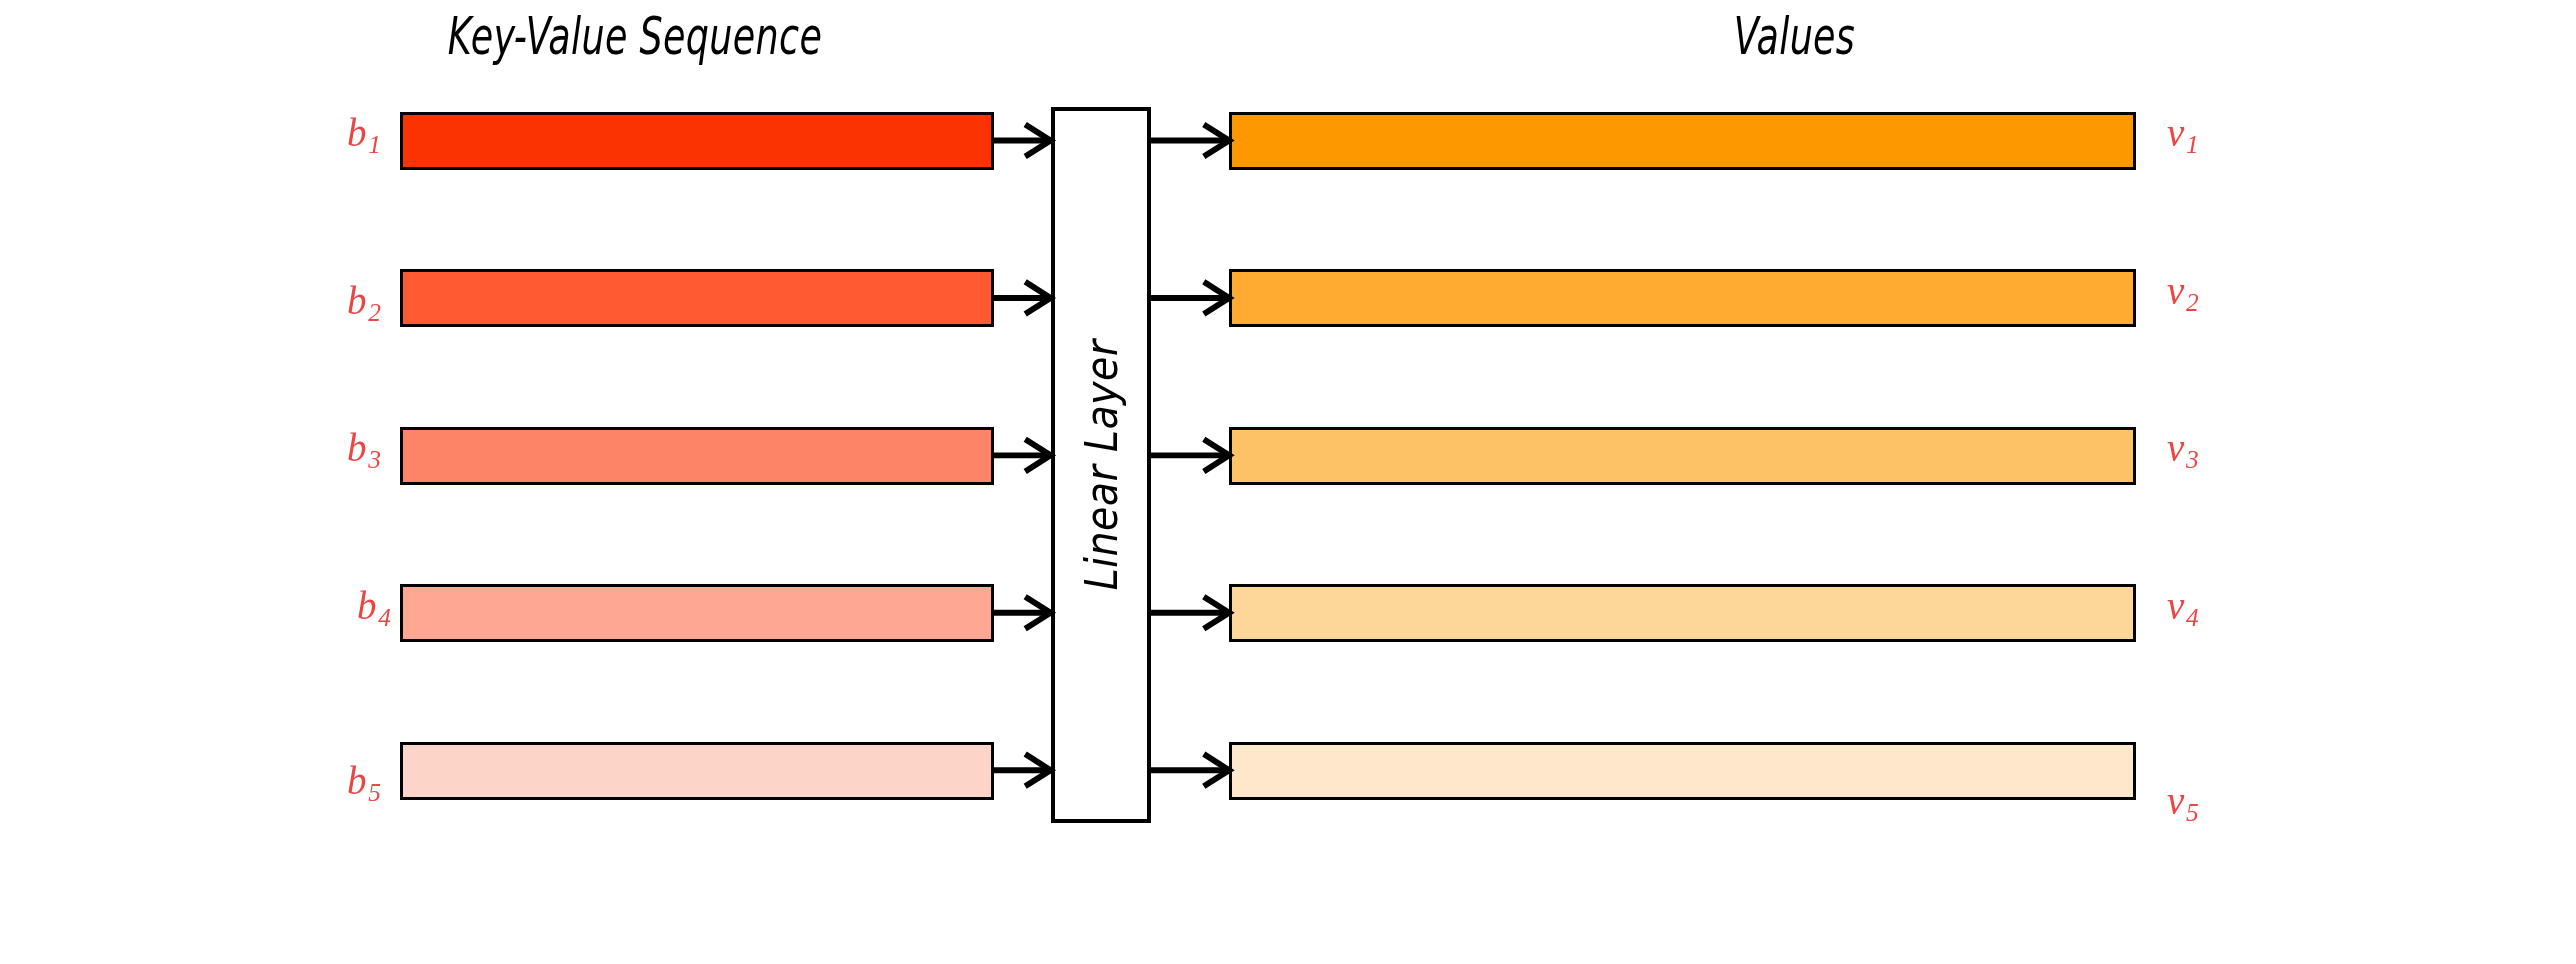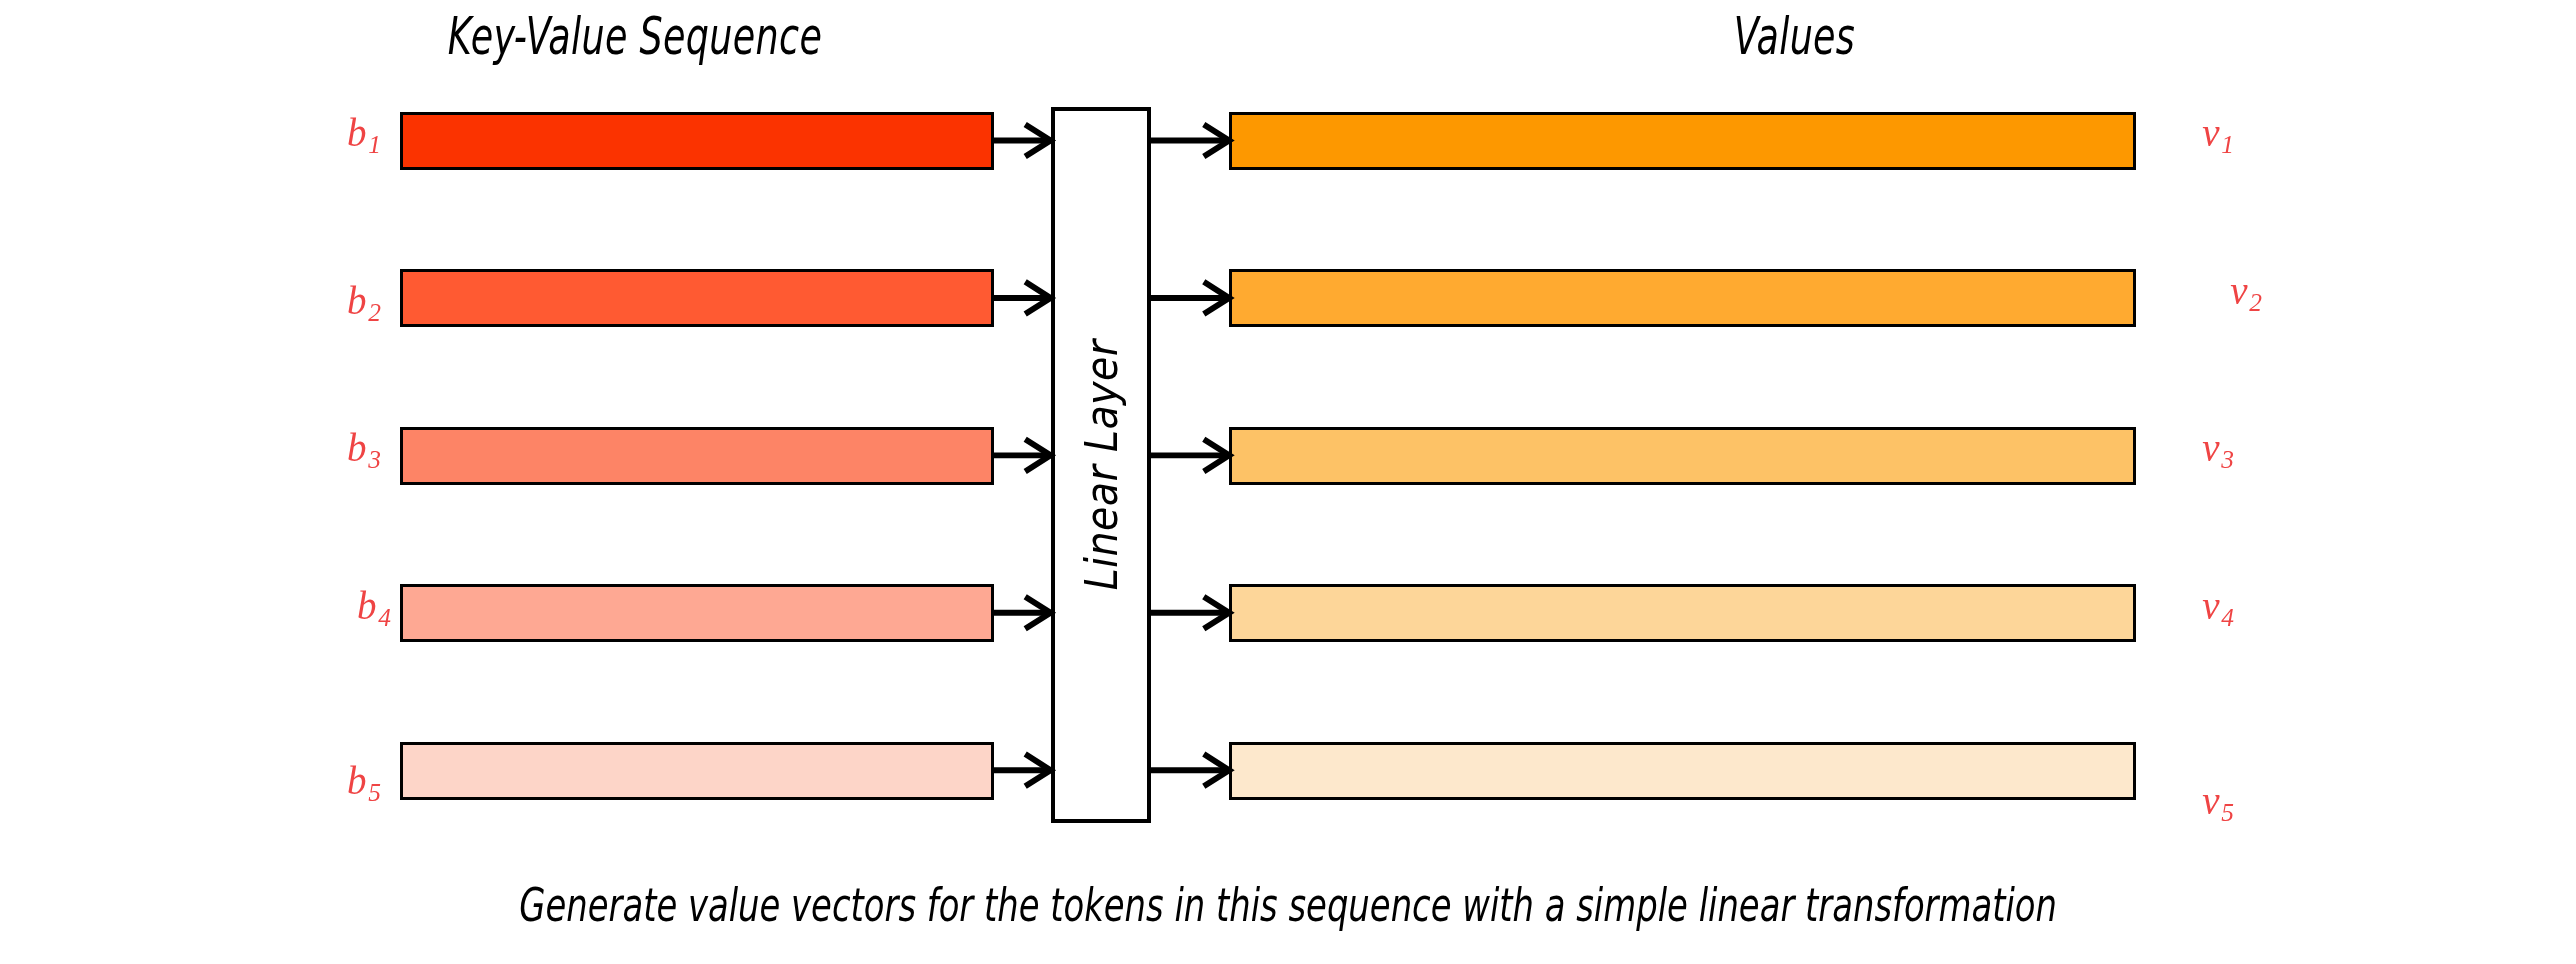--- a/index.html
+++ b/index.html
@@ -53,21 +53,21 @@
     white-space: nowrap;
     line-height: 1;
   }
   .row-label .sub {
     font-size: 25.4px;
     vertical-align: -0.28em;
     padding-left: 1.7px;
     font-style: italic;
   }
   .label-left  { text-align: right; width: 76px; }
-  .label-right { text-align: center;  width: 102px; }
+  .label-right { text-align: left;  width: 102px; }
 
   
   .bar {
     position: absolute;
     border: 3.4px solid #000000;
     box-sizing: border-box;
   }
   .bar-key { left: 400px; width: 594px; }
   .bar-val { left: 1229px; width: 907px; }
 
@@ -141,21 +141,21 @@
   <div class="col-title" id="values-title">Values</div>
 
   <div id="bars-layer">
       <div class="row-label label-left" style="left: 305px; top: 113px;"><span>b</span><span class="sub">1</span></div>
       <div class="bar bar-key" style="background: rgb(251, 51, 0); left: 400px; width: 594px; top: 112px; height: 58px;"></div>
       <div class="bar bar-val" style="background: rgb(253, 152, 0); left: 1229px; width: 907px; top: 112px; height: 58px;"></div>
       <div class="row-label label-right" style="left: 2167px; top: 113px;"><span>v</span><span class="sub">1</span></div>
       <div class="row-label label-left" style="left: 305px; top: 281px;"><span>b</span><span class="sub">2</span></div>
       <div class="bar bar-key" style="background: rgb(255, 90, 50); left: 400px; width: 594px; top: 269px; height: 58px;"></div>
       <div class="bar bar-val" style="background: rgb(255, 170, 48); left: 1229px; width: 907px; top: 269px; height: 58px;"></div>
-      <div class="row-label label-right" style="left: 2167px; top: 271px; margin-left: 28px;"><span>v</span><span class="sub">2</span></div>
+      <div class="row-label label-right" style="left: 2167px; top: 271px;"><span>v</span><span class="sub">2</span></div>
       <div class="row-label label-left" style="left: 305px; top: 428px;"><span>b</span><span class="sub">3</span></div>
       <div class="bar bar-key" style="background: rgb(253, 132, 102); left: 400px; width: 594px; top: 427px; height: 58px;"></div>
       <div class="bar bar-val" style="background: rgb(253, 194, 102); left: 1229px; width: 907px; top: 427px; height: 58px;"></div>
       <div class="row-label label-right" style="left: 2167px; top: 428px;"><span>v</span><span class="sub">3</span></div>
       <div class="row-label label-left" style="left: 315px; top: 586px;"><span>b</span><span class="sub">4</span></div>
       <div class="bar bar-key" style="background: rgb(254, 168, 147); left: 400px; width: 594px; top: 584px; height: 58px;"></div>
       <div class="bar bar-val" style="background: rgb(253, 214, 153); left: 1229px; width: 907px; top: 584px; height: 58px;"></div>
       <div class="row-label label-right" style="left: 2167px; top: 586px;"><span>v</span><span class="sub">4</span></div>
       <div class="row-label label-left" style="left: 305px; top: 761px;"><span>b</span><span class="sub">5</span></div>
       <div class="bar bar-key" style="background: rgb(253, 213, 200); left: 400px; width: 594px; top: 742px; height: 58px;"></div>
@@ -203,18 +203,15 @@
       <g>
         <line x1="1174" y1="910" x2="1241" y2="910"></line>
         <polyline points="1211,891 1241,910 1211,929"></polyline>
       </g>
       <g>
         <line x1="1359" y1="910" x2="1452" y2="910"></line>
         <polyline points="1422,891 1452,910 1422,929"></polyline>
       </g>
     </svg>
 
-  <div id="caption">
-    <span>Generate value vectors for the tokens in this sequence with a simple linear transformation</span>
-  </div>
 
 </div>
 
 
 </body></html>

